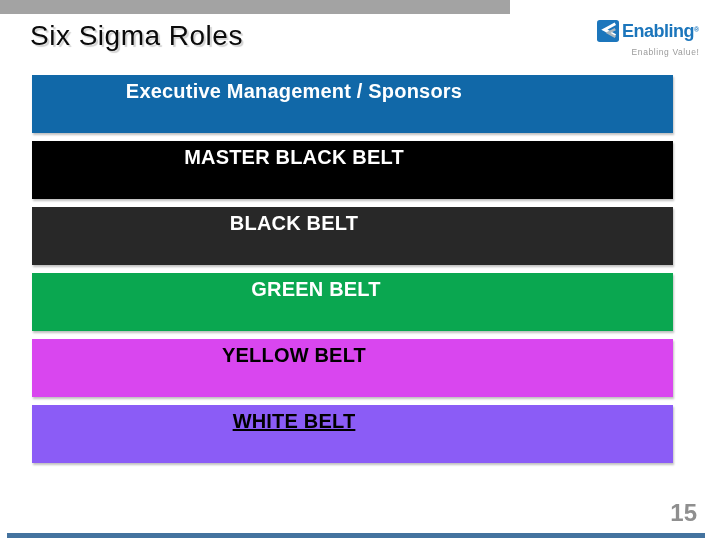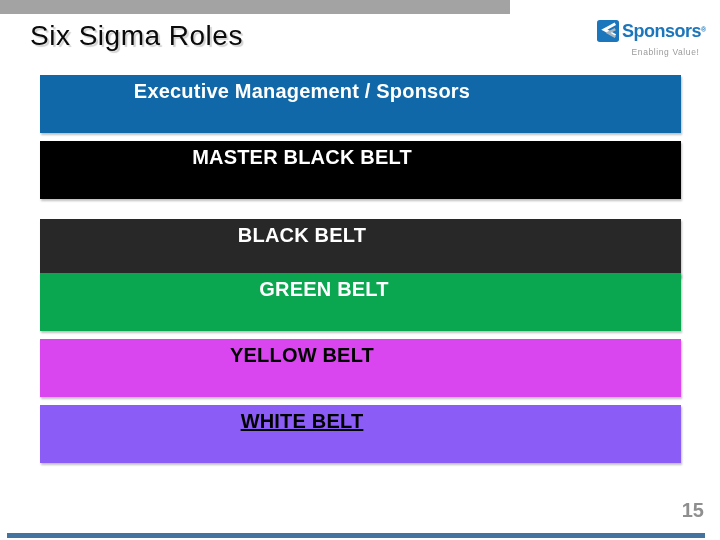--- a/index.html
+++ b/index.html
@@ -35,35 +35,35 @@
   .logo-reg {
     font-size: 7px; color: #1c76bc; vertical-align: top;
     position: relative; top: -1px;
   }
   .logo-tagline {
     font-size: 8.5px; color: #9a9a9a;
     letter-spacing: 0.6px; margin-top: 1px; margin-left: 27px;
     white-space: nowrap;
     text-align: center;
   }
-  .bars { position: absolute; left: 12px; top: 0; width: 696px; height: 540px; }
+  .bars { position: absolute; left: 4px; top: 0; width: 696px; height: 540px; }
   .role-bar {
     position: absolute; left: 28px; width: 641px; height: 58px;
     box-shadow: 1px 2px 2px rgba(0,0,0,0.25);
   }
   .role-label {
     padding-top: 5px; padding-right: 117px;
     text-align: center;
     font-size: 20px; font-weight: 700;
     letter-spacing: 0.2px;
     white-space: nowrap;
   }
   .page-number {
-    position: absolute; right: 16px; top: 499px;
-    font-size: 20px; font-weight: 700; color: #8f8f8f;
+    position: absolute; right: 23px; top: 499px;
+    font-size: 24px; font-weight: 700; color: #8f8f8f;
   }
   .bottom-line {
     position: absolute; left: 7px; top: 533px;
     width: 698px; height: 5px;
     background: #44739f;
   }
 </style>
 </head>
 <body>
 
@@ -73,33 +73,33 @@
 
 <div class="logo">
   <div class="logo-row">
     <span class="logo-mark">
       <svg width="22" height="22" viewBox="0 0 24 24">
         <rect x="0" y="0" width="24" height="24" rx="3" fill="#1c76bc"></rect>
         <path d="M20 4 L8 10.5 L20 17" stroke="#ffffff" stroke-width="3.2" fill="none"></path>
         <path d="M20 10 L12 14 L20 18.5" stroke="#a9b6bf" stroke-width="2.6" fill="none"></path>
       </svg>
     </span>
-    <span class="logo-text"><span>Sponsors</span><span class="logo-reg">®</span></span>
+    <span class="logo-text"><span>Enabling</span><span class="logo-reg">®</span></span>
   </div>
   <div class="logo-tagline">Enabling Value!</div>
 </div>
 
 <div class="bars">
     <div class="role-bar" style="top: 75px; background: rgb(17, 104, 168);">
       <div class="role-label" style="color: rgb(255, 255, 255);">Executive Management / Sponsors</div>
     </div>
     <div class="role-bar" style="top: 141px; background: rgb(0, 0, 0);">
       <div class="role-label" style="color: rgb(255, 255, 255);">MASTER BLACK BELT</div>
     </div>
-    <div class="role-bar" style="top: 207px; background: rgb(40, 40, 40); margin-top: 12px;">
+    <div class="role-bar" style="top: 207px; background: rgb(40, 40, 40);">
       <div class="role-label" style="color: rgb(255, 255, 255);">BLACK BELT</div>
     </div>
     <div class="role-bar" style="top: 273px; background: rgb(10, 167, 80);">
       <div class="role-label" style="color: rgb(255, 255, 255); padding-left: 44px;">GREEN BELT</div>
     </div>
     <div class="role-bar" style="top: 339px; background: #d946ef;">
       <div class="role-label" style="color: rgb(0, 0, 0);">YELLOW BELT</div>
     </div>
     <div class="role-bar" style="top: 405px; background: #8b5cf6; text-decoration: underline;">
       <div class="role-label" style="color: rgb(0, 0, 0);">WHITE BELT</div>

